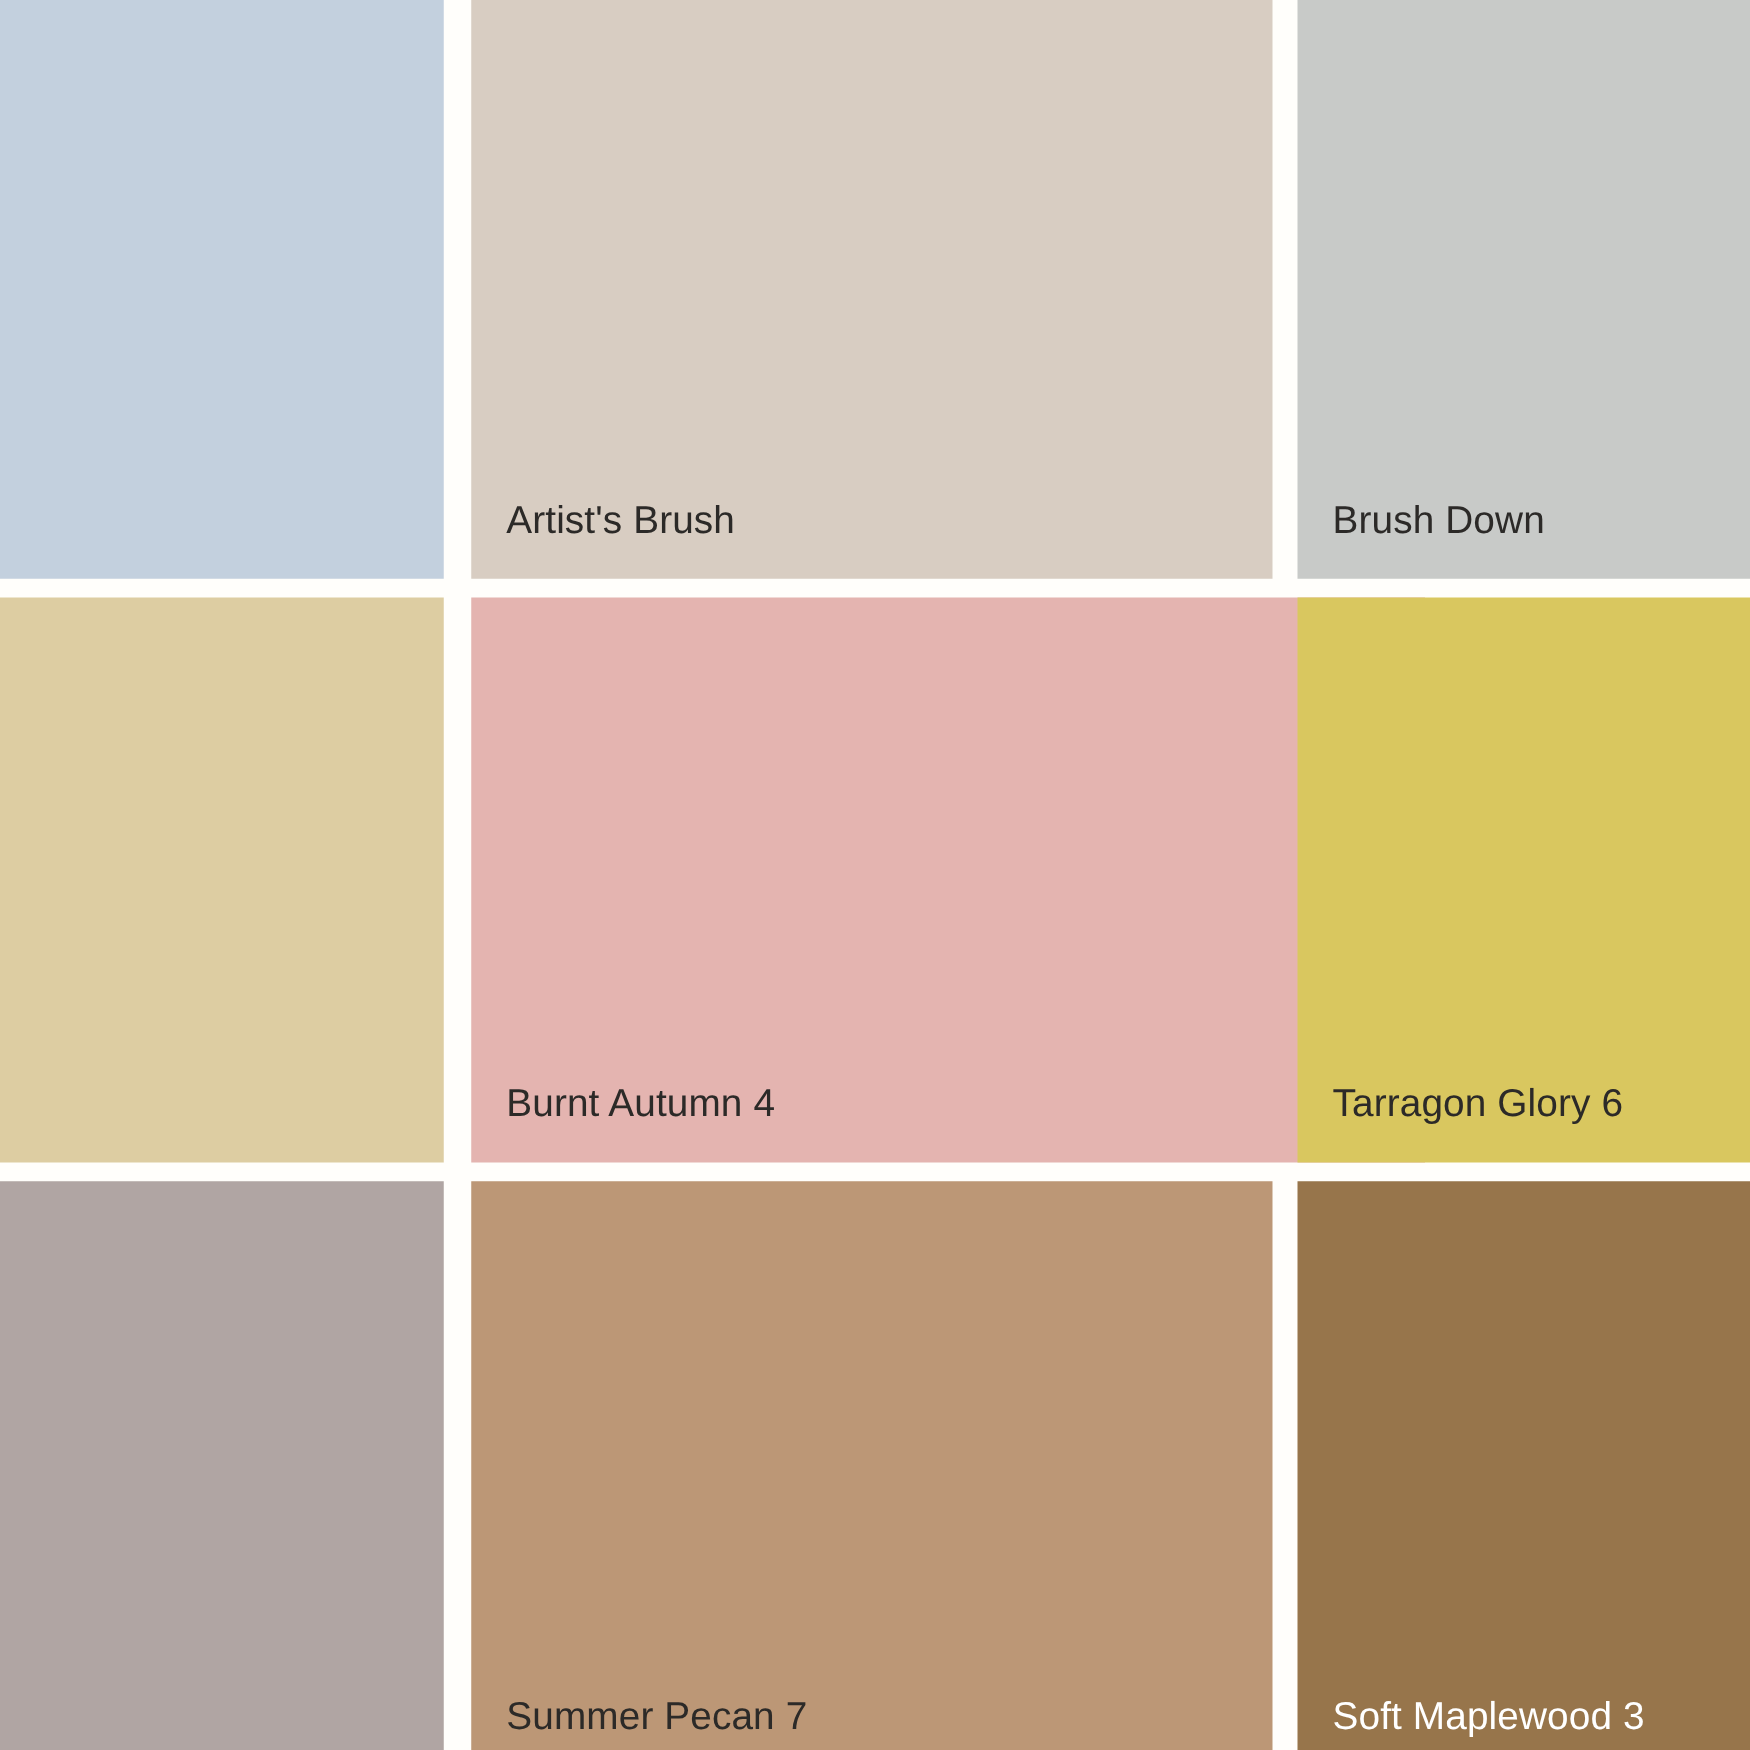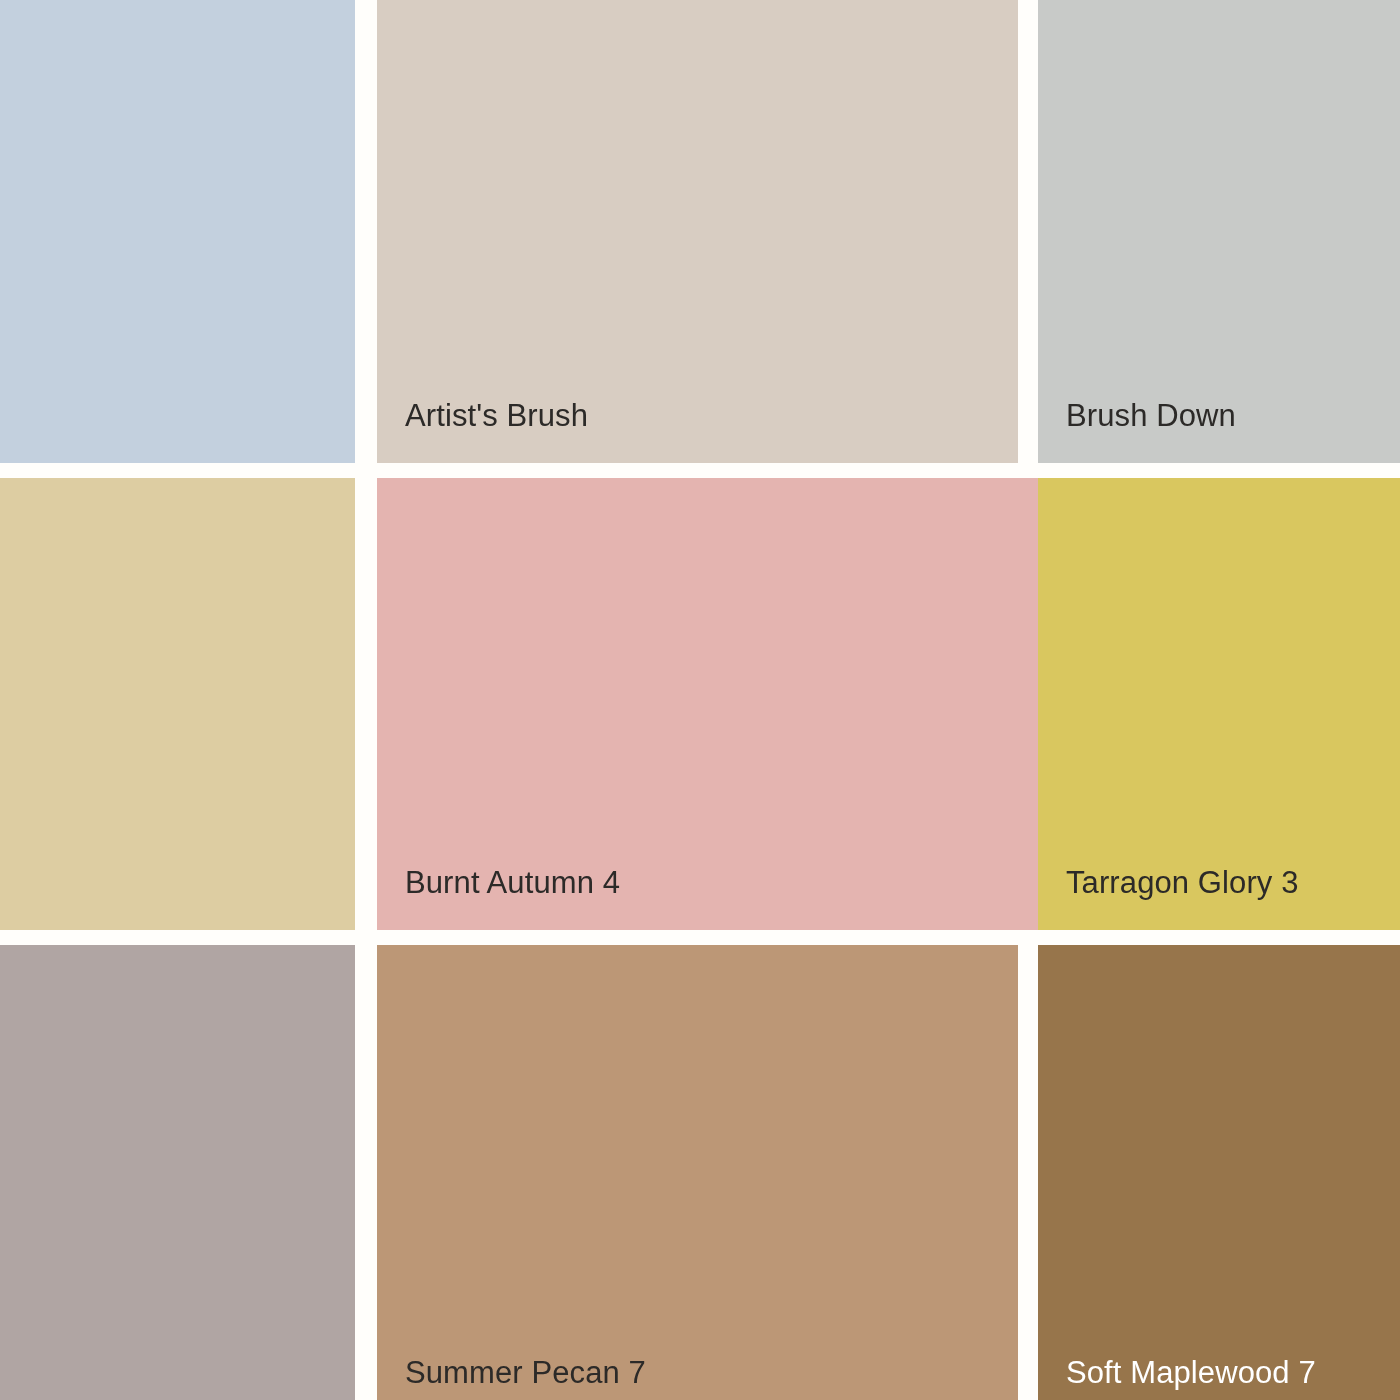--- a/index.html
+++ b/index.html
@@ -52,22 +52,22 @@
       <span class="swatch-label label-dark">Artist's Brush</span>
     </div>
     <div class="swatch" style="left: 1038px; top: -20px; width: 382px; height: 483px; background: rgb(200, 202, 200);">
       <span class="swatch-label label-dark">Brush Down</span>
     </div>
     <div class="swatch" style="left: -20px; top: 478px; width: 375px; height: 452px; background: rgb(221, 205, 162);"></div>
     <div class="swatch" style="left: 377px; top: 478px; width: 763px; height: 452px; background: rgb(228, 180, 176);">
       <span class="swatch-label label-dark">Burnt Autumn 4</span>
     </div>
     <div class="swatch" style="left: 1038px; top: 478px; width: 382px; height: 452px; background: rgb(217, 199, 95);">
-      <span class="swatch-label label-dark">Tarragon Glory 3</span>
+      <span class="swatch-label label-dark">Tarragon Glory 6</span>
     </div>
     <div class="swatch" style="left: -20px; top: 945px; width: 375px; height: 475px; background: rgb(176, 165, 163);"></div>
     <div class="swatch" style="left: 377px; top: 945px; width: 641px; height: 475px; background: rgb(188, 151, 118);">
       <span class="swatch-label label-dark">Summer Pecan 7</span>
     </div>
     <div class="swatch" style="left: 1038px; top: 945px; width: 382px; height: 475px; background: rgb(151, 117, 75);">
-      <span class="swatch-label label-light">Soft Maplewood 7</span>
+      <span class="swatch-label label-light">Soft Maplewood 3</span>
     </div>
   </div>
 
 </body></html>

